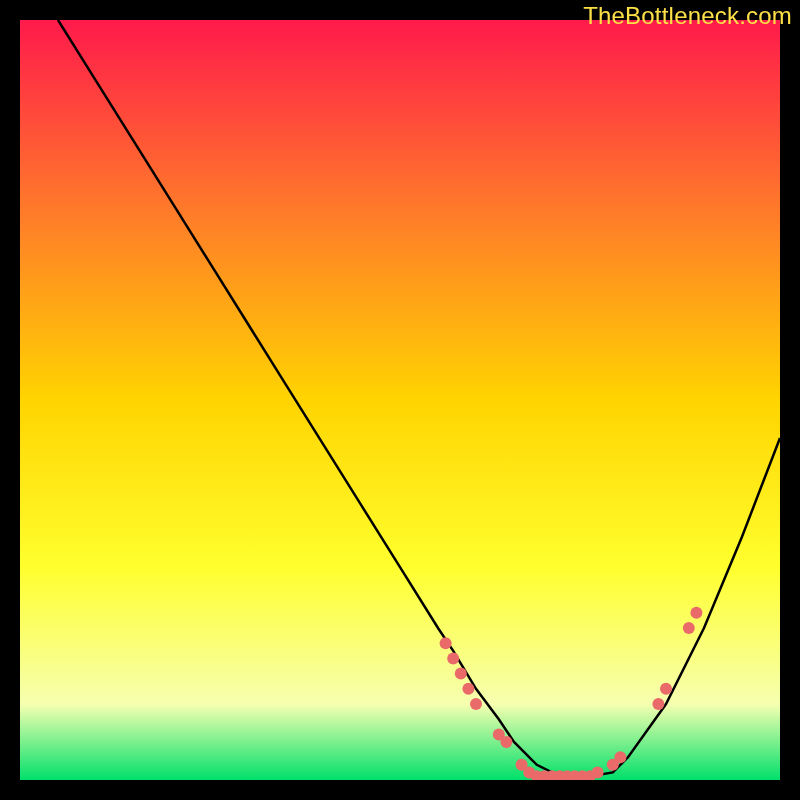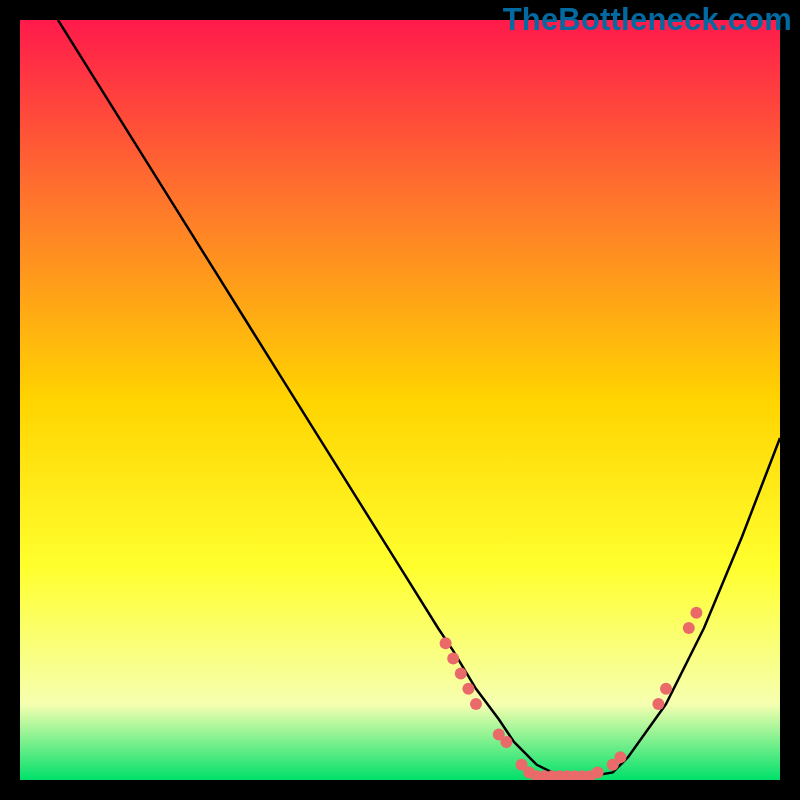--- a/index.html
+++ b/index.html
@@ -16,23 +16,23 @@
     top: 20px;
     width: 760px;
     height: 760px;
     overflow: hidden;
   }
   .watermark {
     position: absolute;
     top: 2px;
     right: 8px;
     font-family: Arial, Helvetica, sans-serif;
-    font-size: 31px;
-    font-weight: 700;
-    color: #0369a1;
+    font-size: 24px;
+    font-weight: 400;
+    color: #fde047;
     letter-spacing: 0.2px;
     z-index: 5;
   }
   svg.curve {
     position: absolute;
     left: 0;
     top: 0;
     width: 760px;
     height: 760px;
     z-index: 3;

